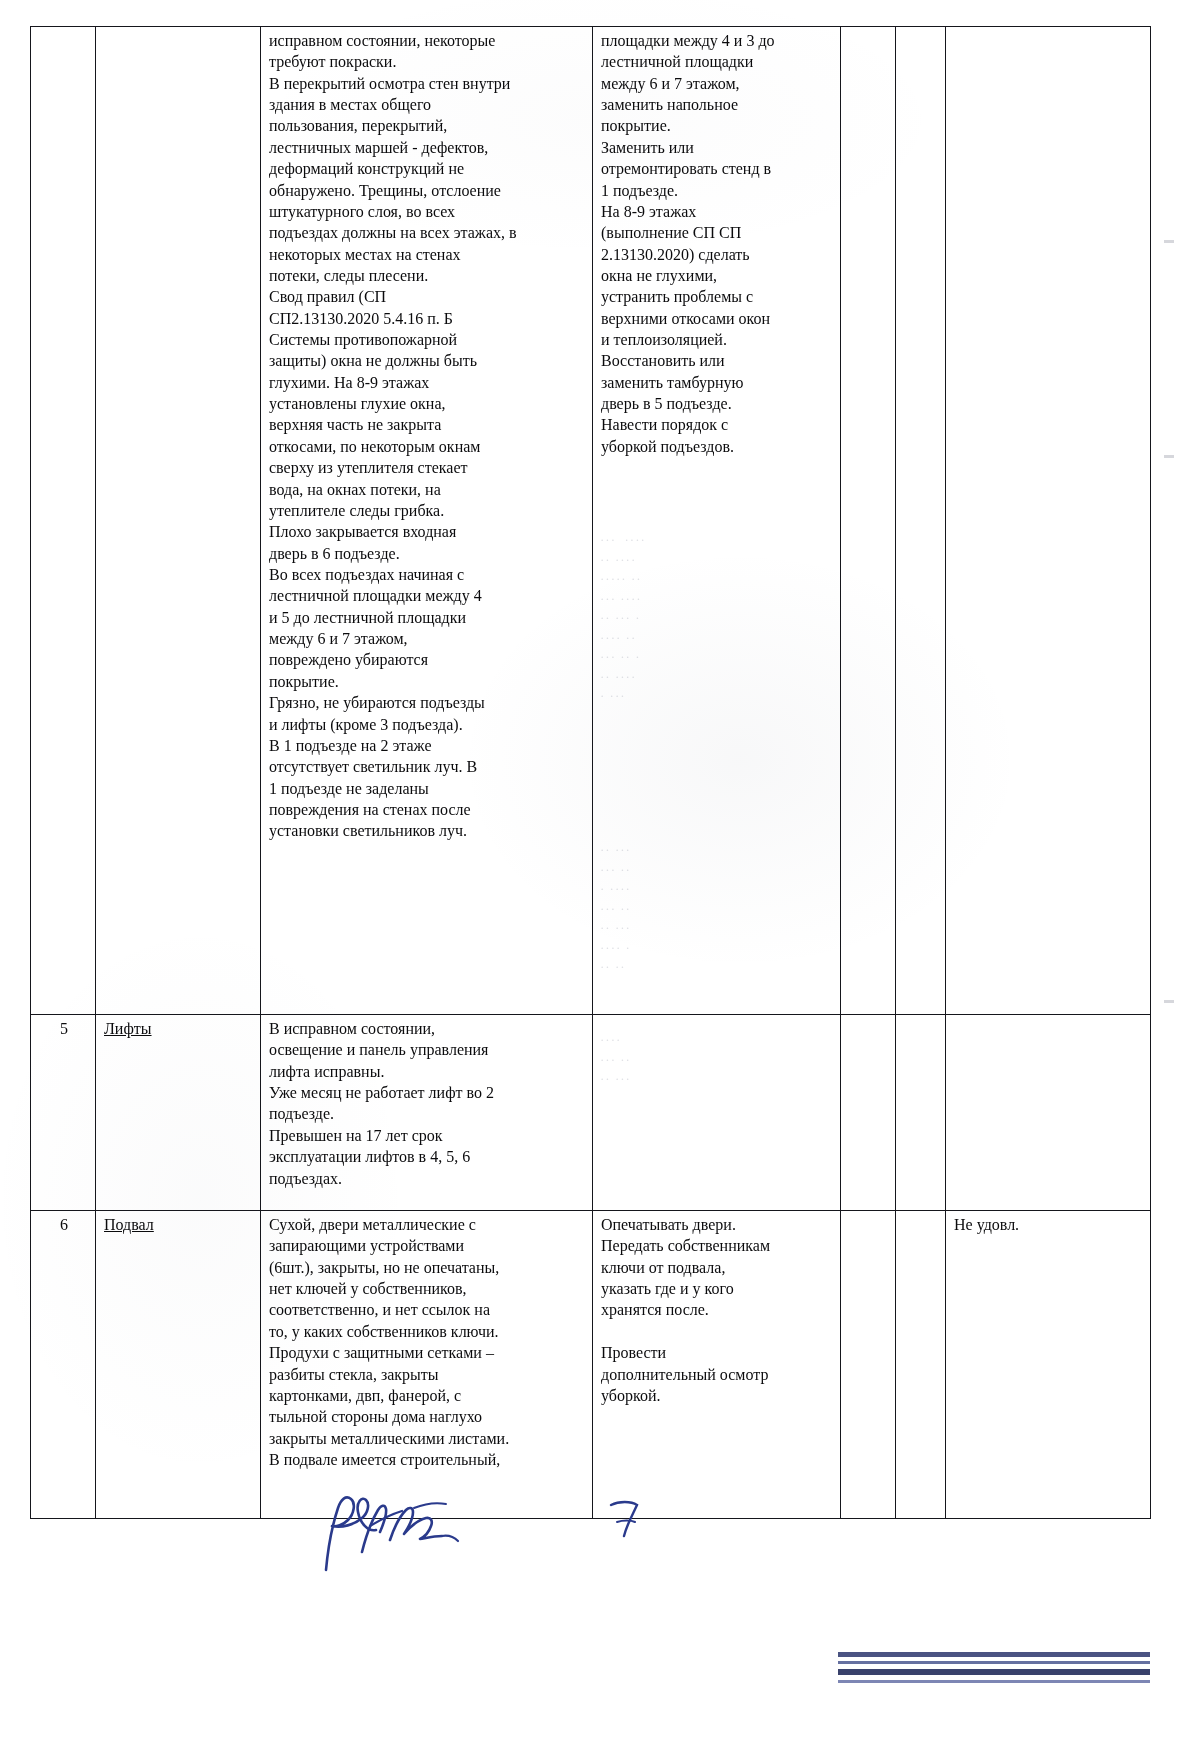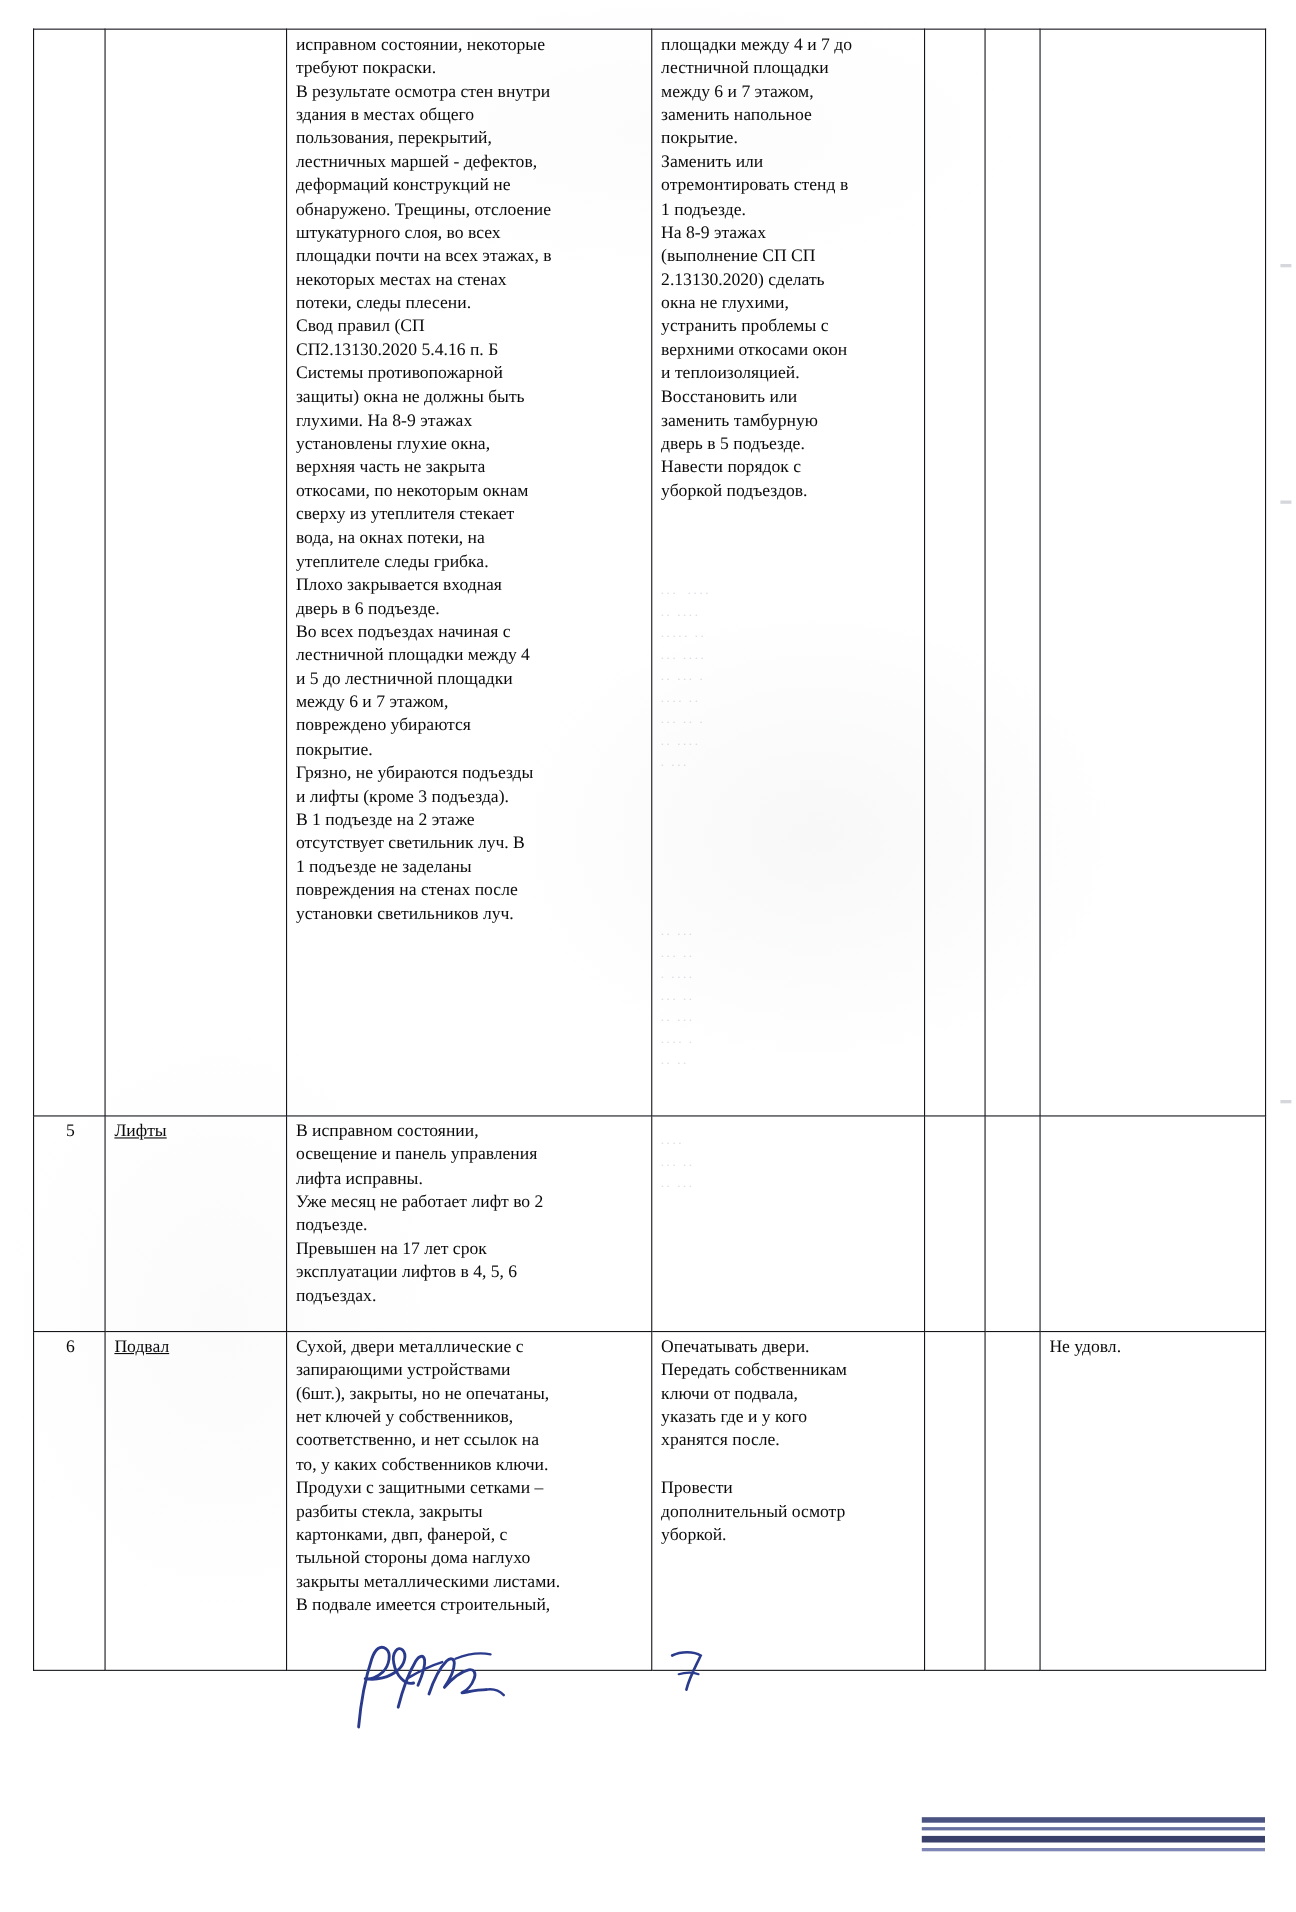--- a/index.html
+++ b/index.html
@@ -169,28 +169,28 @@
         <col class="c-assess">
     </colgroup>
     <tbody>
 
       <tr class="row-cont">
         <td class="num"></td>
         <td class="cat"></td>
         <td class="desc cell-lines">
             <p>исправном состоянии, некоторые</p>
             <p>требуют покраски.</p>
-            <p>В результате осмотра стен внутри</p>
+            <p>В перекрытий осмотра стен внутри</p>
             <p>здания в местах общего</p>
             <p>пользования, перекрытий,</p>
             <p>лестничных маршей - дефектов,</p>
             <p>деформаций конструкций не</p>
             <p>обнаружено. Трещины, отслоение</p>
             <p>штукатурного слоя, во всех</p>
-            <p>площадки почти на всех этажах, в</p>
+            <p>подъездах должны на всех этажах, в</p>
             <p>некоторых местах на стенах</p>
             <p>потеки, следы плесени.</p>
             <p>Свод правил (СП</p>
             <p>СП2.13130.2020 5.4.16 п. Б</p>
             <p>Системы противопожарной</p>
             <p>защиты) окна не должны быть</p>
             <p>глухими. На 8-9 этажах</p>
             <p>установлены глухие окна,</p>
             <p>верхняя часть не закрыта</p>
             <p>откосами, по некоторым окнам</p>
@@ -207,21 +207,21 @@
             <p>покрытие.</p>
             <p>Грязно, не убираются подъезды</p>
             <p>и лифты (кроме 3 подъезда).</p>
             <p>В 1 подъезде на 2 этаже</p>
             <p>отсутствует светильник луч. В</p>
             <p>1 подъезде не заделаны</p>
             <p>повреждения на стенах после</p>
             <p>установки светильников луч.</p>
           </td>
         <td class="rec cell-lines">
-            <p>площадки между 4 и 7 до</p>
+            <p>площадки между 4 и 3 до</p>
             <p>лестничной площадки</p>
             <p>между 6 и 7 этажом,</p>
             <p>заменить напольное</p>
             <p>покрытие.</p>
             <p>Заменить или</p>
             <p>отремонтировать стенд в</p>
             <p>1 подъезде.</p>
             <p>На 8-9 этажах</p>
             <p>(выполнение СП СП</p>
             <p>2.13130.2020) сделать</p>

